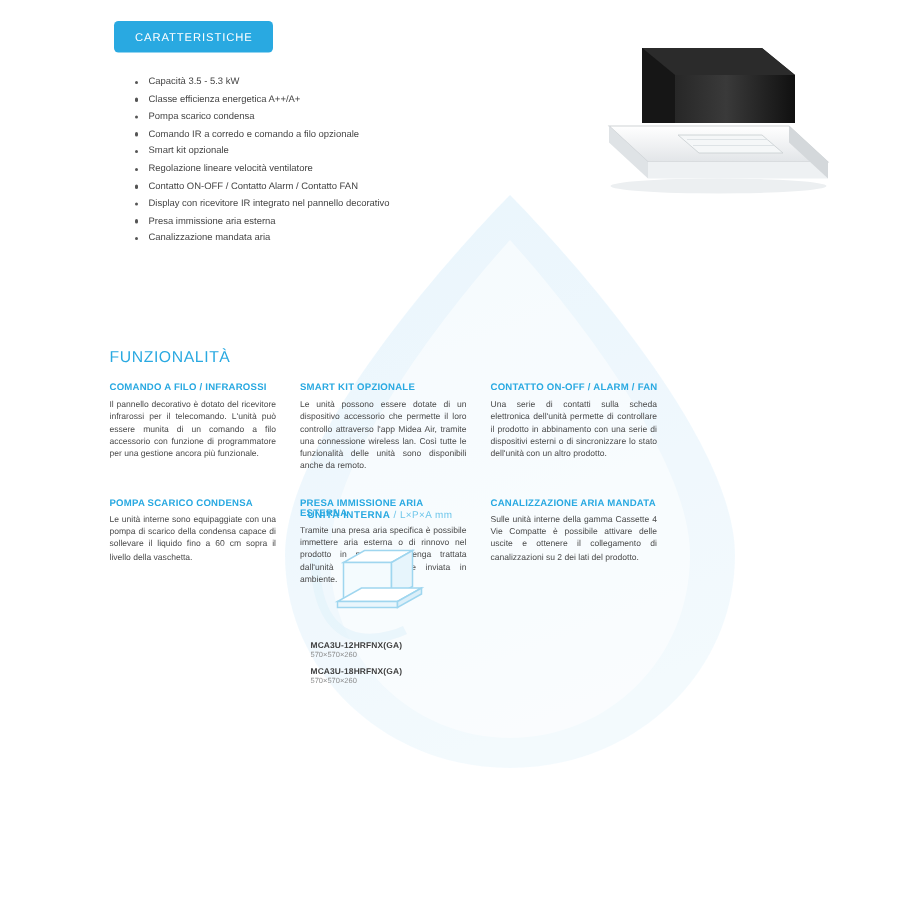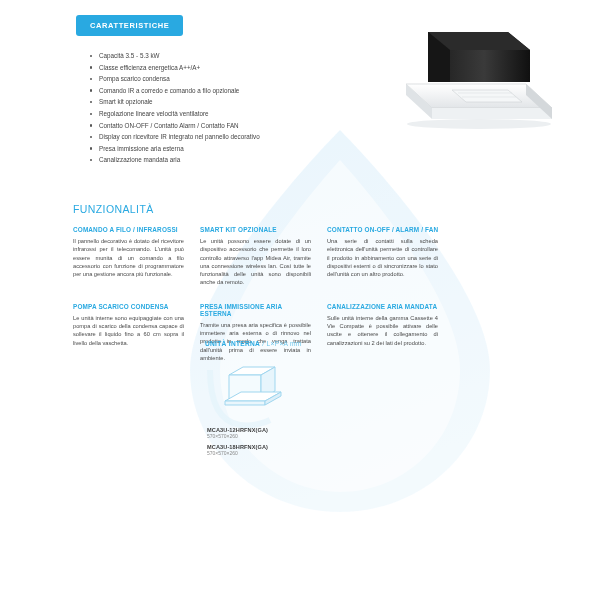--- a/index.html
+++ b/index.html
@@ -36,21 +36,21 @@
     box-sizing: border-box;
     padding: 14px 36px 0 70px;
   }
 
   
   .badge {
     display: inline-block;
     background: #29a9e1;
     color: #ffffff;
     font-size: 7.5px;
-    font-weight: bold;
+    font-weight: normal;
     letter-spacing: .6px;
     padding: 6px 14px 6px 14px;
     border-radius: 3px;
     margin-left: 6px;
   }
 
   
   .features {
     margin: 14px 0 0 18px;
     padding: 0;
@@ -79,21 +79,21 @@
   .product-photo {
     position: absolute;
     right: 30px;
     top: 24px;
     width: 190px;
     height: 115px;
   }
 
   
   .section-title {
-    margin-top: 37px;
+    margin-top: 67px;
     margin-left: 3px;
     color: #29a9e1;
     font-size: 10.5px;
     letter-spacing: .4px;
   }
 
   
   .grid {
     margin-top: 11px;
     margin-left: 3px;

